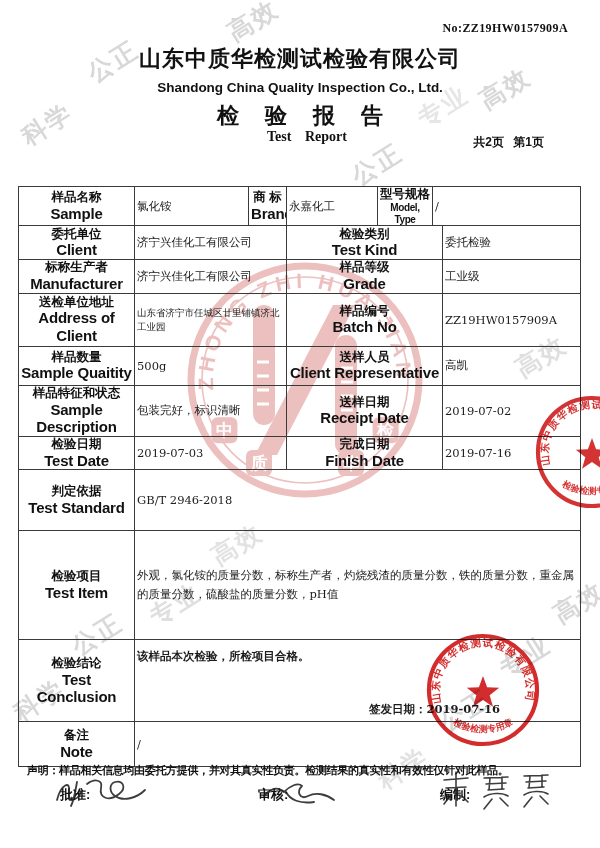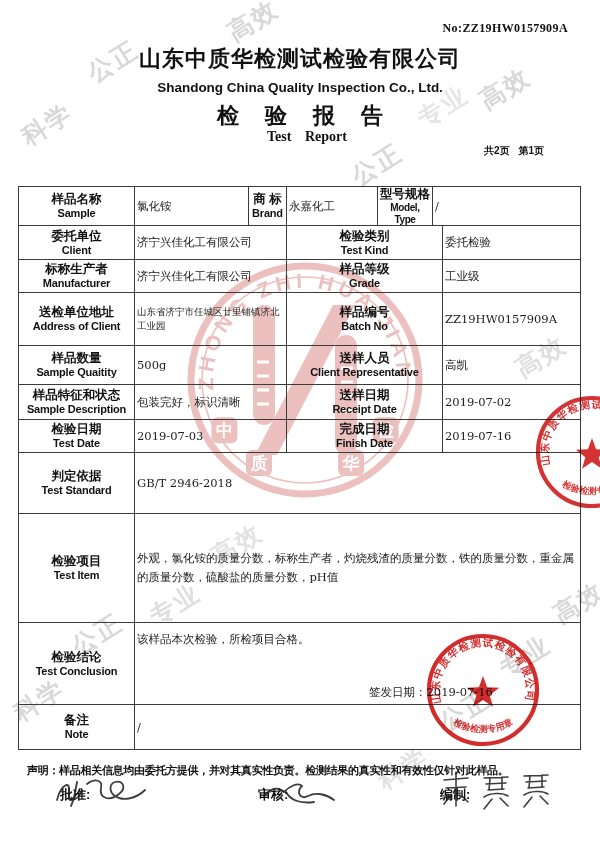--- a/index.html
+++ b/index.html
@@ -23,35 +23,35 @@
   .company-cn { position:absolute; top:44px; left:0; width:100%; text-align:center;
     z-index:2; font-size:22px; font-weight:bold; letter-spacing:1px; }
   .company-en { position:absolute; top:80px; left:0; width:100%; text-align:center;
     z-index:2; font-size:13.5px; font-weight:bold; }
   .title-cn { position:absolute; top:101px; left:0; width:100%; text-align:center;
     z-index:2; font-size:22px; font-weight:bold; letter-spacing:26px;
     transform:translateX(13px); }
   .title-en { position:absolute; top:129px; left:7px; width:100%; text-align:center;
     z-index:2; font-family:"Liberation Serif","DejaVu Serif",serif;
     font-size:14px; font-weight:bold; word-spacing:10px; }
-  .page-info { position:absolute; top:144px; right:56px; z-index:2;
-    font-size:10px; font-weight:bold; word-spacing:6px; }
+  .page-info { position:absolute; top:134px; right:56px; z-index:2;
+    font-size:12px; font-weight:bold; word-spacing:6px; }
   
   table.report { position:absolute; left:18px; top:166px; z-index:2;
     width:562px; border-collapse:collapse; table-layout:fixed;
     background:transparent;margin-top:20px; }
   table.report td { border:1px solid #3a3a3a; padding:0 2px; vertical-align:middle; overflow:hidden; }
   td.lab { text-align:center; font-weight:bold; line-height:1.18; }
   .lab .cn { display:block; font-size:12.5px; }
-  .lab .en { display:block; font-size:11px; letter-spacing:-0.2px; }
+  .lab .en { display:block; font-size:15px; letter-spacing:-0.2px; }
   .lab .en.tight { font-size:10px; letter-spacing:-0.4px; }
   td.val { font-family:"DejaVu Serif","Liberation Serif",serif; font-size:11.5px;
     color:#1c1c1c; padding:2px 5px; text-align:left; }
   td.val.small { font-size:9.5px; line-height:1.5; }
-  td.val.topalign { vertical-align:top; padding-top:9px; }
+  td.val.topalign { vertical-align:top; padding-top:9px;font-weight:bold; }
   td.val.item { line-height:1.7; }
   td.rel { position:relative; }
   .issue-date { position:absolute; left:234px; top:62px; white-space:nowrap;
     font-family:"DejaVu Serif","Liberation Serif",serif; font-size:11.5px; }
   
   .seal-official { position:absolute; left:418px; top:625px; z-index:5;
     mix-blend-mode:multiply; opacity:.93; }
   .seal-edge { position:absolute; left:527px; top:387px; z-index:5;
     mix-blend-mode:multiply; opacity:.9; }
   

